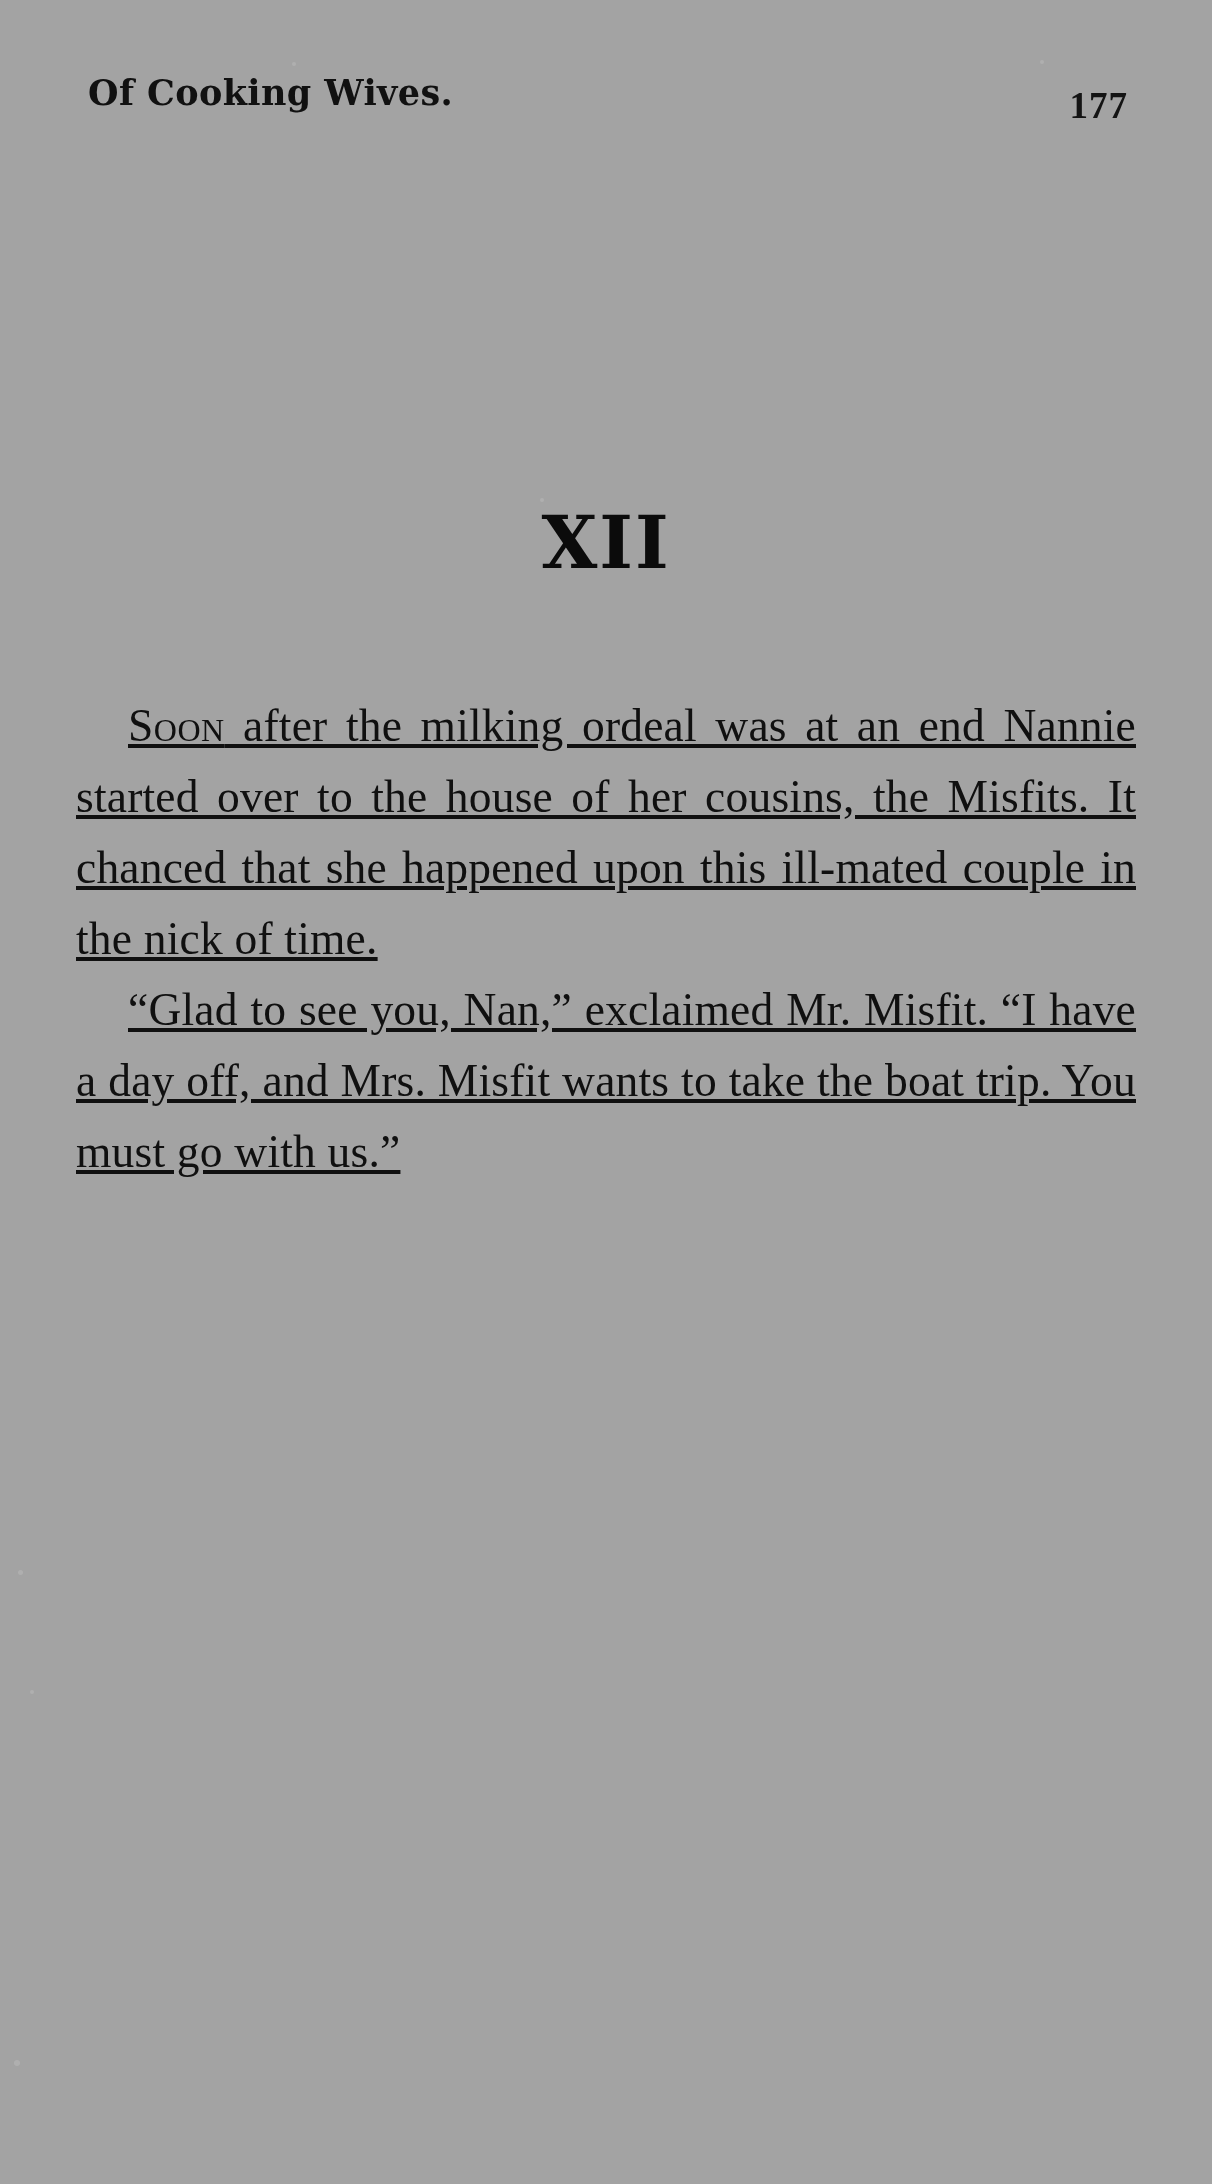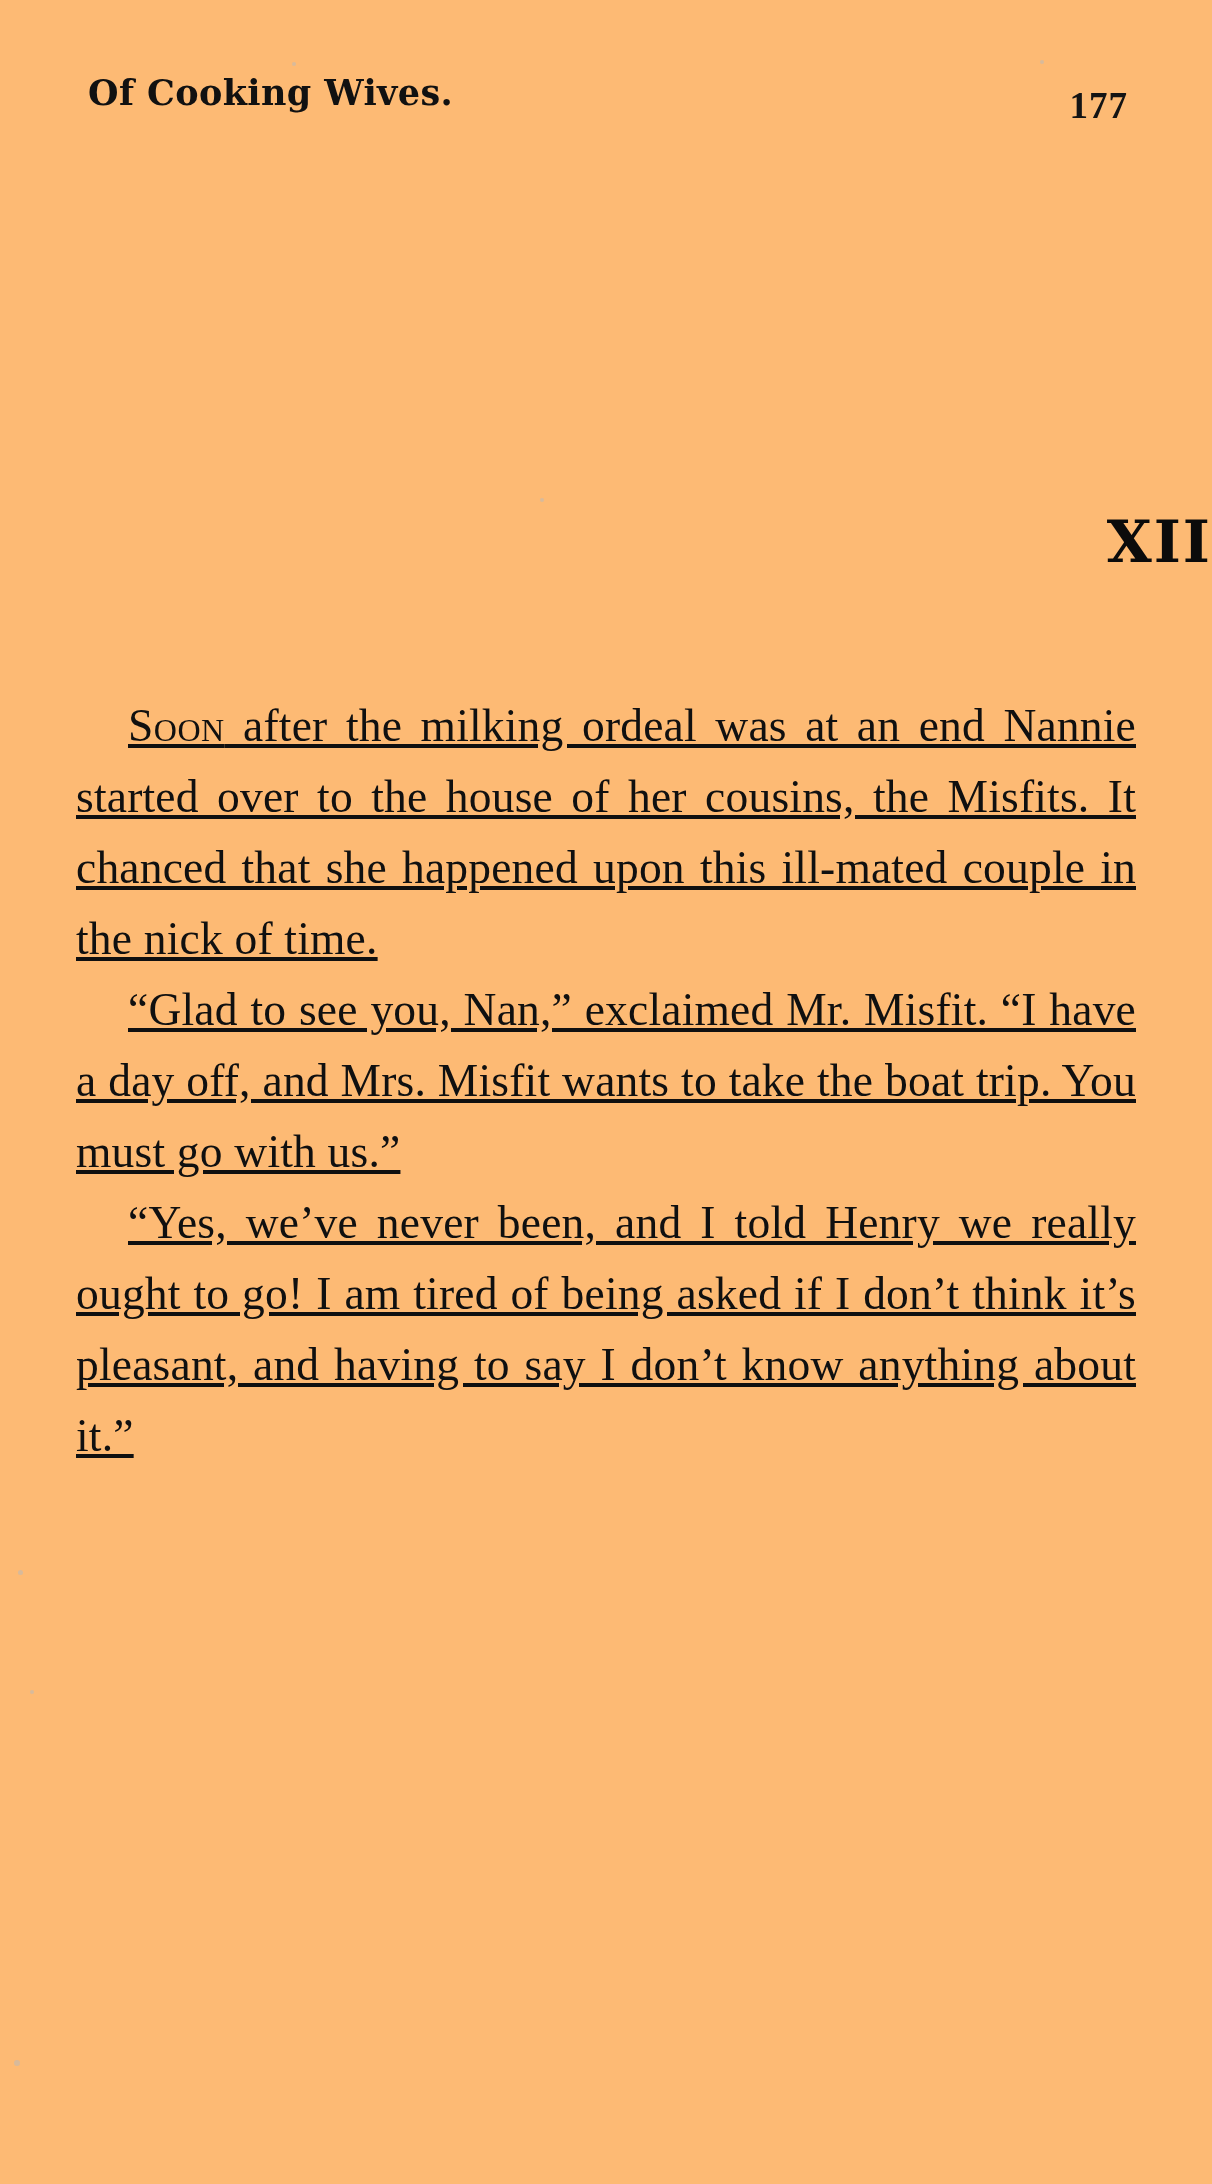--- a/index.html
+++ b/index.html
@@ -15,21 +15,21 @@
     color: #0d0d0d;
     overflow: hidden;
   }
 
   .page {
     position: absolute;
     left: 0;
     top: 0;
     width: 1212px;
     height: 2184px;
-    background: #fdba74;
+    background: #a3a3a3;
   }
 
   .running-head {
     position: absolute;
     left: 88px;
     top: 72px;
     width: 1040px;
     height: 60px;
   }
 
@@ -54,27 +54,26 @@
     font-size: 37px;
     letter-spacing: 1px;
     color: #141414;
   }
 
   .chapter-number {
     position: absolute;
     left: 0;
     right: 0;
     top: 500px;
-    text-align: right;
+    text-align: center;
     font-family: "DejaVu Serif", serif;
     font-weight: bold;
-    font-size: 58px;
+    font-size: 72px;
     letter-spacing: 2px;
     color: #0b0b0b;
-    margin-top: 8px;
   }
 
   .body-text {
     position: absolute;
     left: 76px;
     top: 690px;
     width: 1060px;
   }
 
   .para {
@@ -119,23 +118,20 @@
 
   <div class="chapter-number">XII</div>
 
   <div class="body-text">
     <p class="para first">
       <span class="smallcaps">Soon</span><span> after the milking ordeal was at an end Nannie started over to the house of her cousins, the Misfits.   It chanced that she happened upon this ill-mated couple in the nick of time.</span>
     </p>
     <p class="para">
       <span>“Glad to see you, Nan,” exclaimed Mr. Misfit.   “I have a day off, and Mrs. Misfit wants to take the boat trip.   You must go with us.”</span>
     </p>
-    <p class="para">
-      <span>“Yes, we’ve never been, and I told Henry we really ought to go!  I am tired of being asked if I don’t think it’s pleasant, and having to say I don’t know anything about it.”</span>
-    </p>
   </div>
 
   <div class="speckle" style="left:18px;  top:1570px; width:5px;  height:5px;"></div>
   <div class="speckle" style="left:30px;  top:1690px; width:4px;  height:4px;"></div>
   <div class="speckle" style="left:14px;  top:2060px; width:6px;  height:6px;"></div>
   <div class="speckle" style="left:292px; top:62px;   width:4px;  height:4px;"></div>
   <div class="speckle" style="left:1040px;top:60px;   width:4px;  height:4px;"></div>
   <div class="speckle" style="left:540px; top:498px;  width:4px;  height:4px;"></div>
 
 </div>

